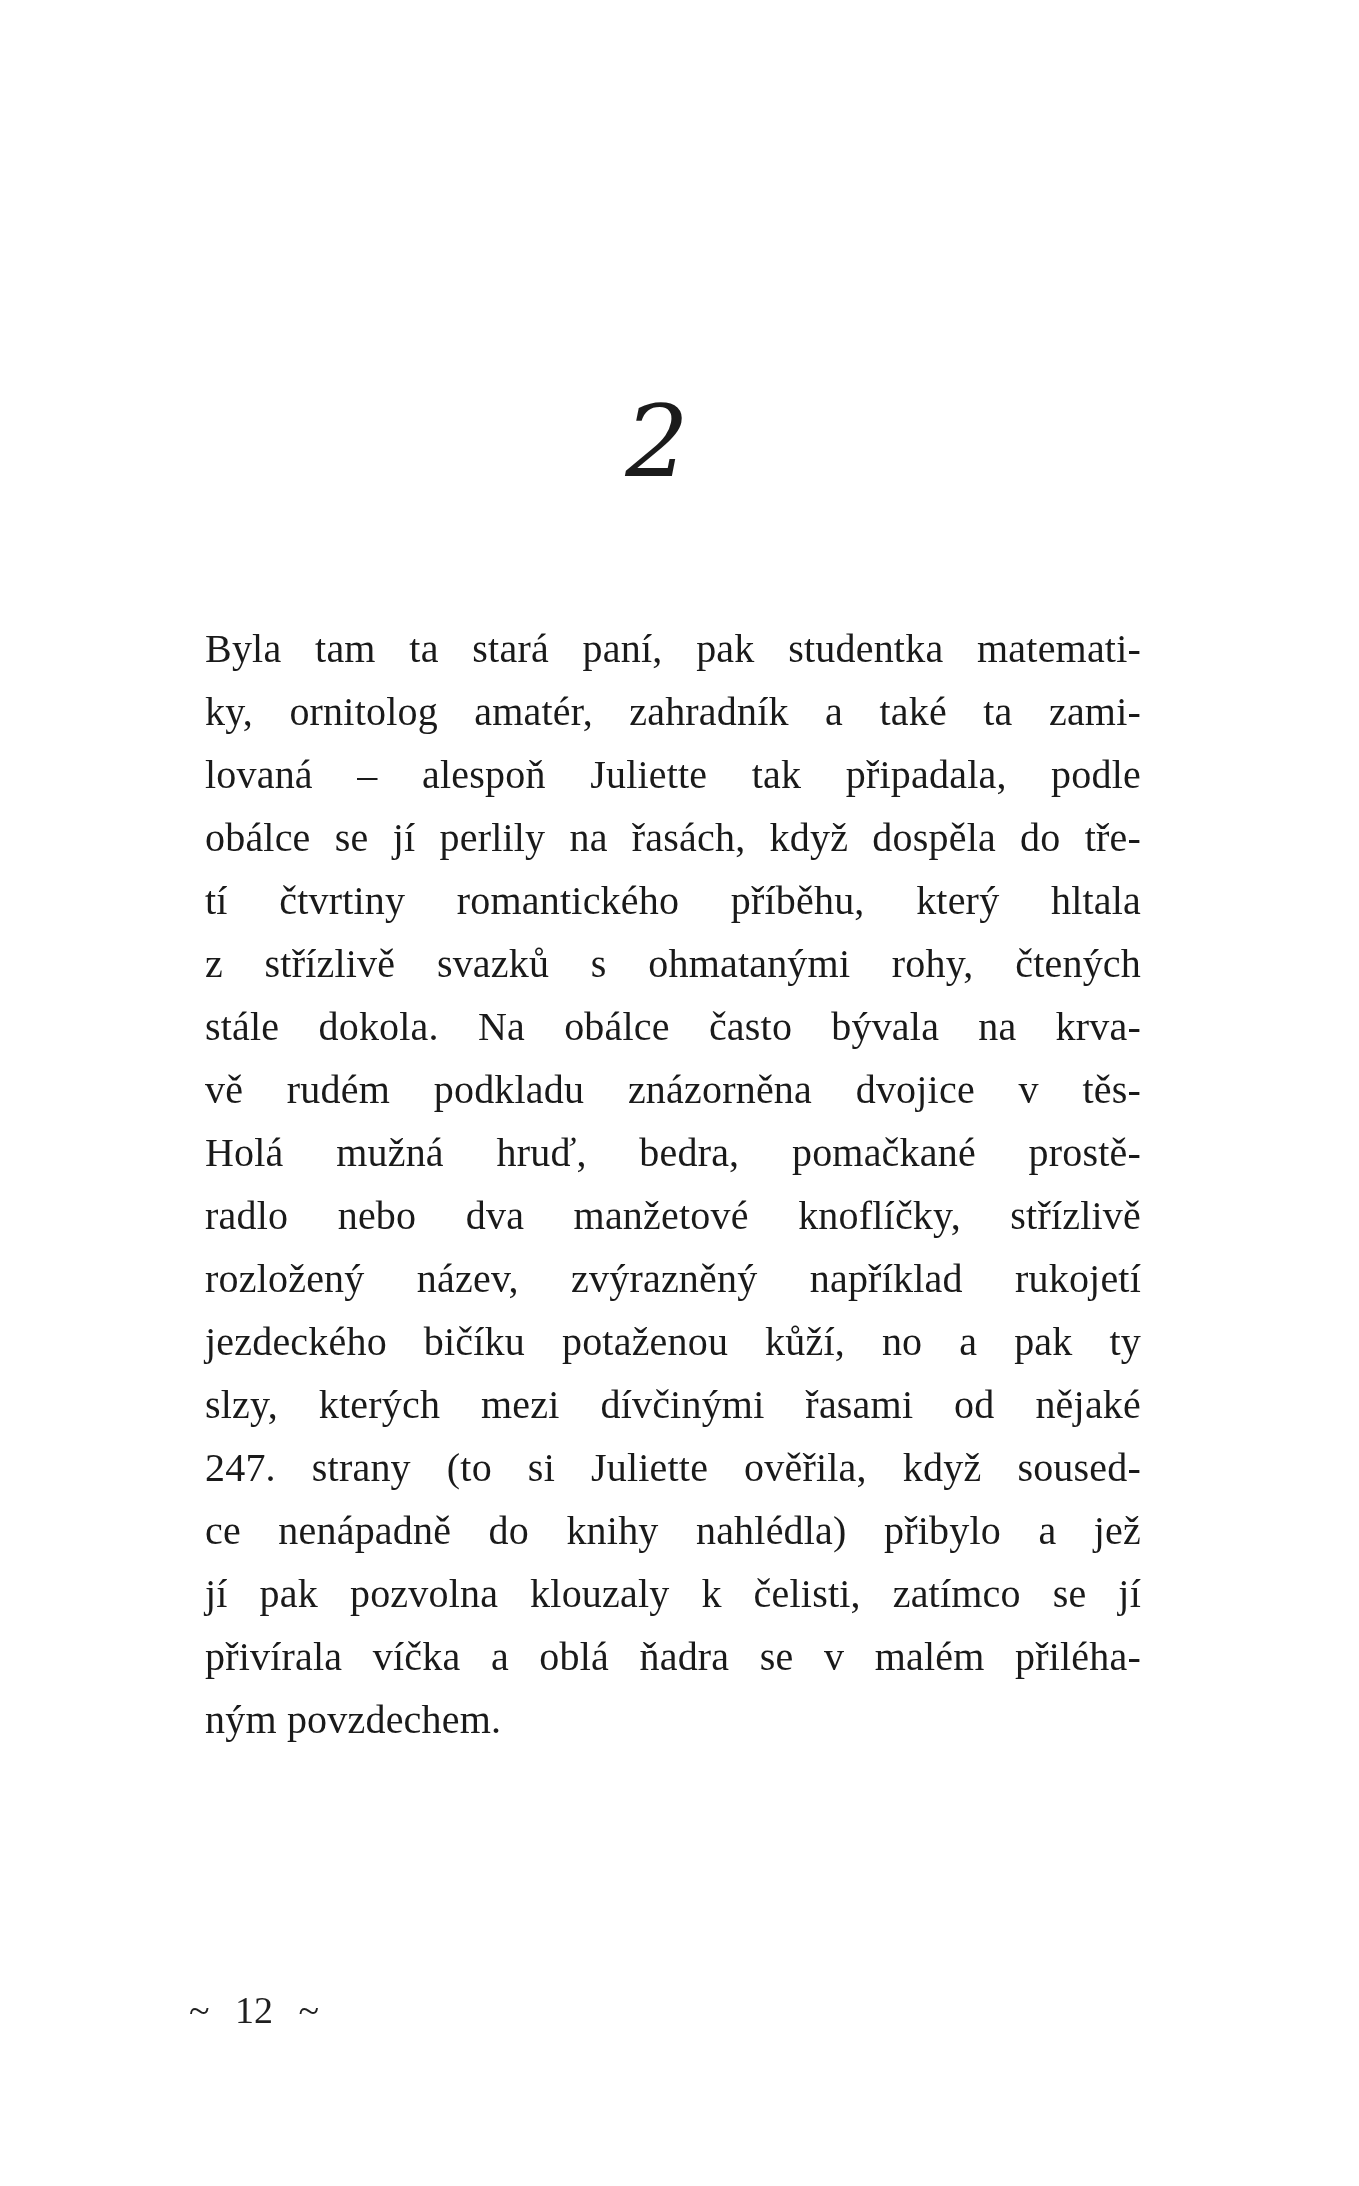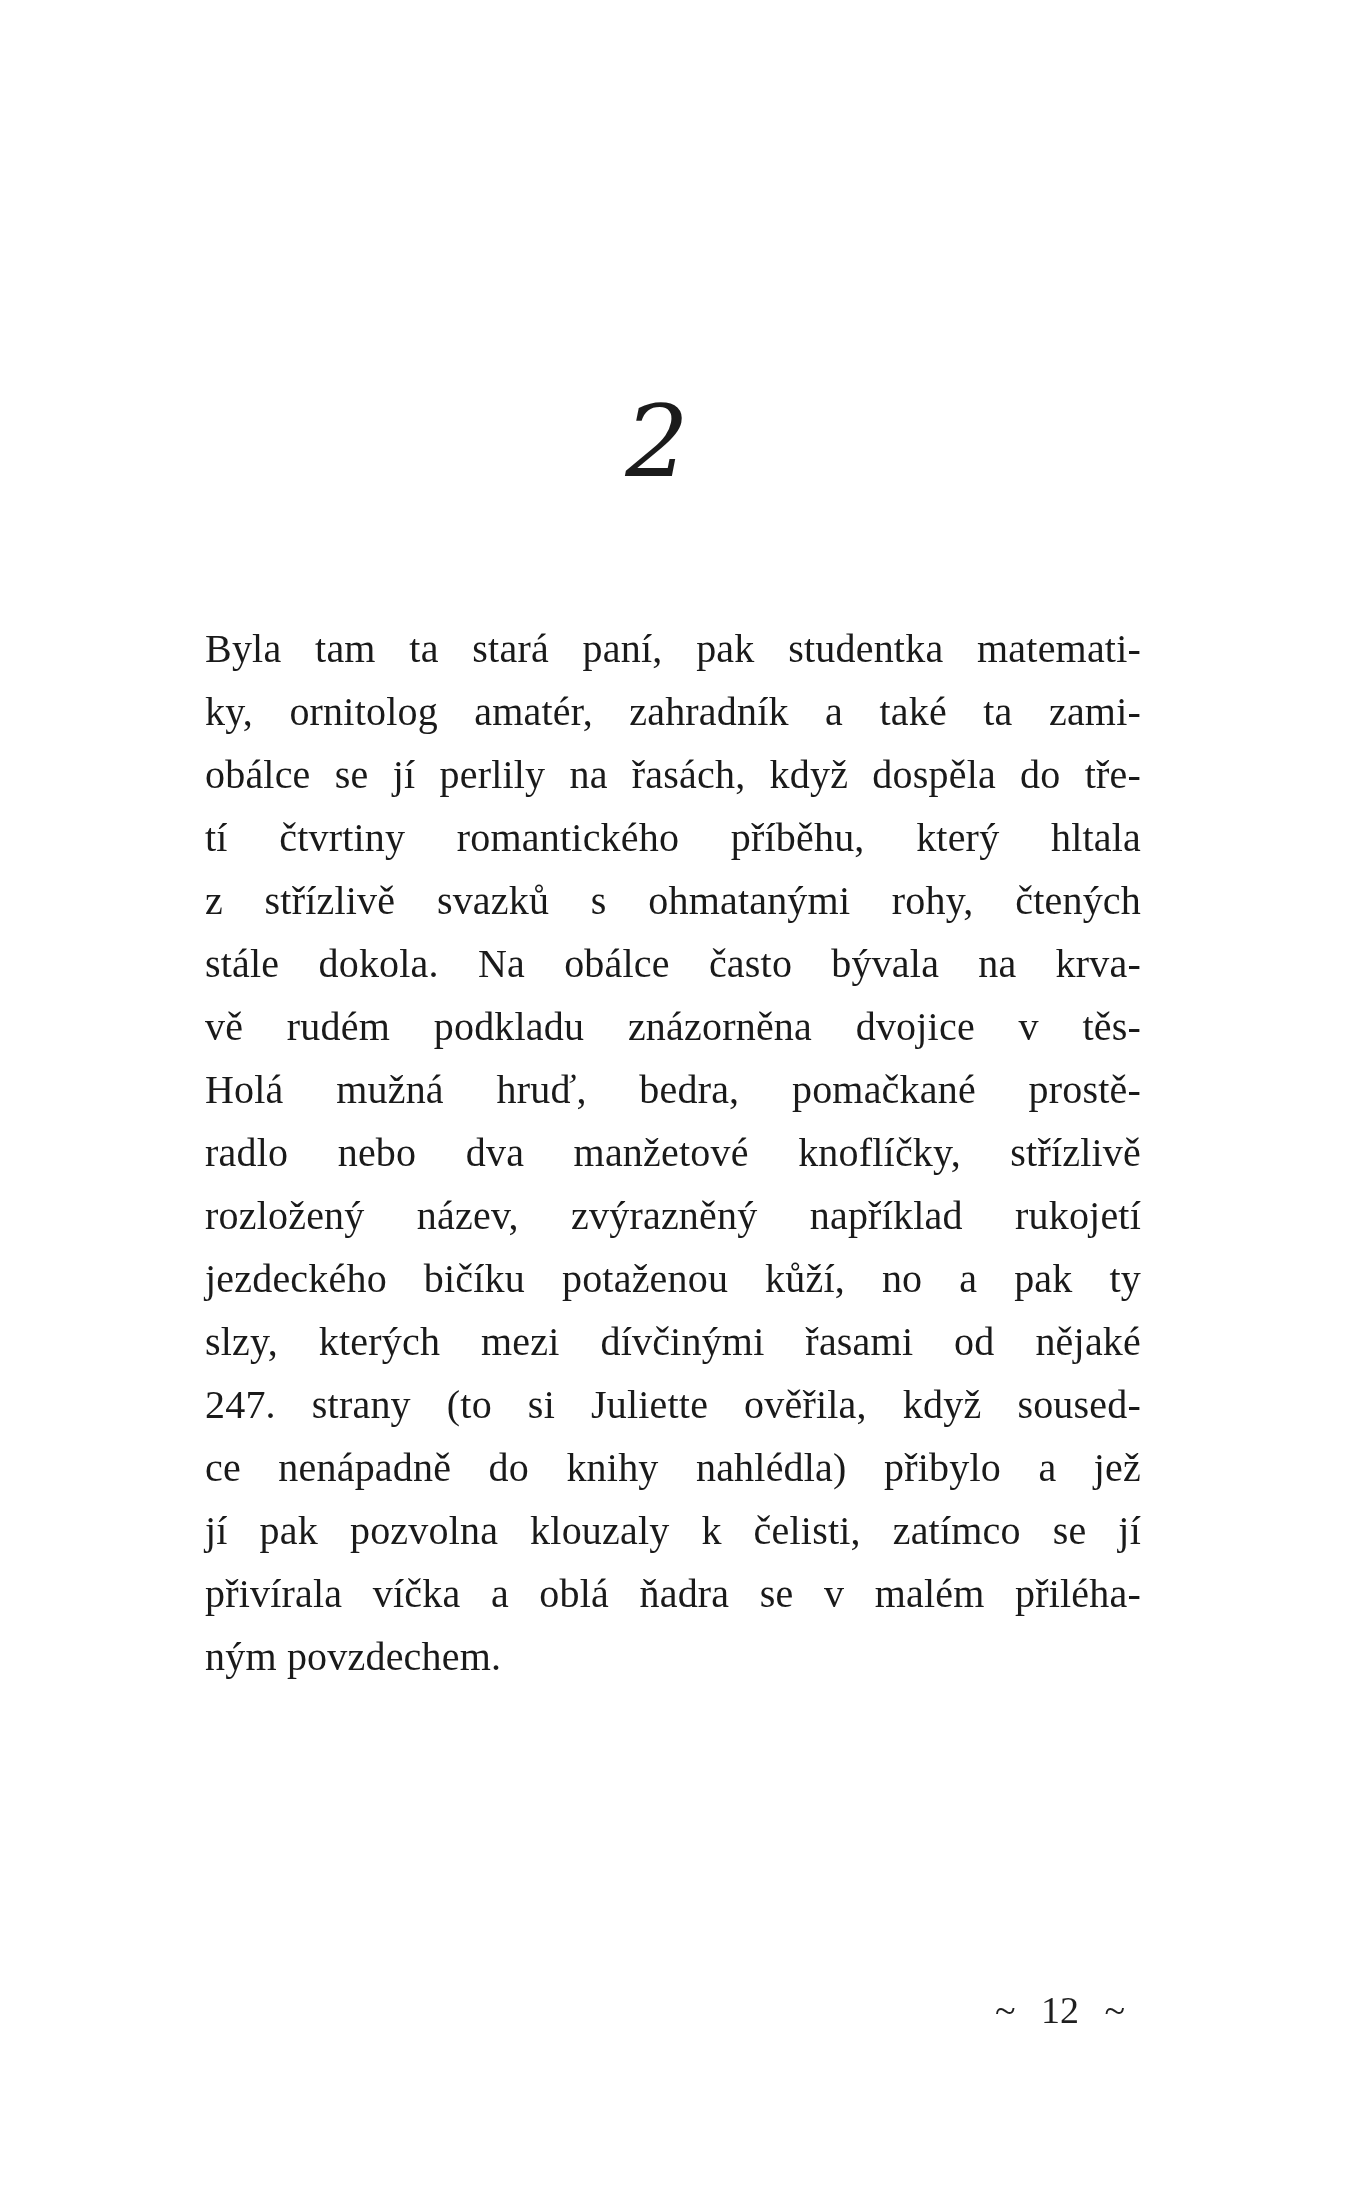--- a/index.html
+++ b/index.html
@@ -46,37 +46,38 @@
     text-align-last: justify;
   }
   .text-line:last-child {
     text-align-last: left;
   }
   .page-number {
     position: absolute;
     top: 1988px;
     left: 189px;
     width: 936px;
-    text-align: right;
+    text-align: left;
     font-family: "Liberation Serif", serif;
     font-size: 38px;
     line-height: 1.2;
     color: #1f1f1f;
     word-spacing: 16px;
   }
 </style>
 </head>
 <body>
 
 <div class="page">
   <div class="chapter-number">2</div>
 
   <div class="text-block">
       <div class="text-line">Byla tam ta stará paní, pak studentka matemati-</div>
       <div class="text-line">ky, ornitolog amatér, zahradník a také ta zami-</div>
+      <div class="text-line">lovaná – alespoň Juliette tak připadala, podle</div>
       <div class="text-line">obálce se jí perlily na řasách, když dospěla do tře-</div>
       <div class="text-line">tí čtvrtiny romantického příběhu, který hltala</div>
       <div class="text-line">z střízlivě svazků s ohmatanými rohy, čtených</div>
       <div class="text-line">stále dokola. Na obálce často bývala na krva-</div>
       <div class="text-line">vě rudém podkladu znázorněna dvojice v těs-</div>
       <div class="text-line">Holá mužná hruď, bedra, pomačkané prostě-</div>
       <div class="text-line">radlo nebo dva manžetové knoflíčky, střízlivě</div>
       <div class="text-line">rozložený název, zvýrazněný například rukojetí</div>
       <div class="text-line">jezdeckého bičíku potaženou kůží, no a pak ty</div>
       <div class="text-line">slzy, kterých mezi dívčinými řasami od nějaké</div>

